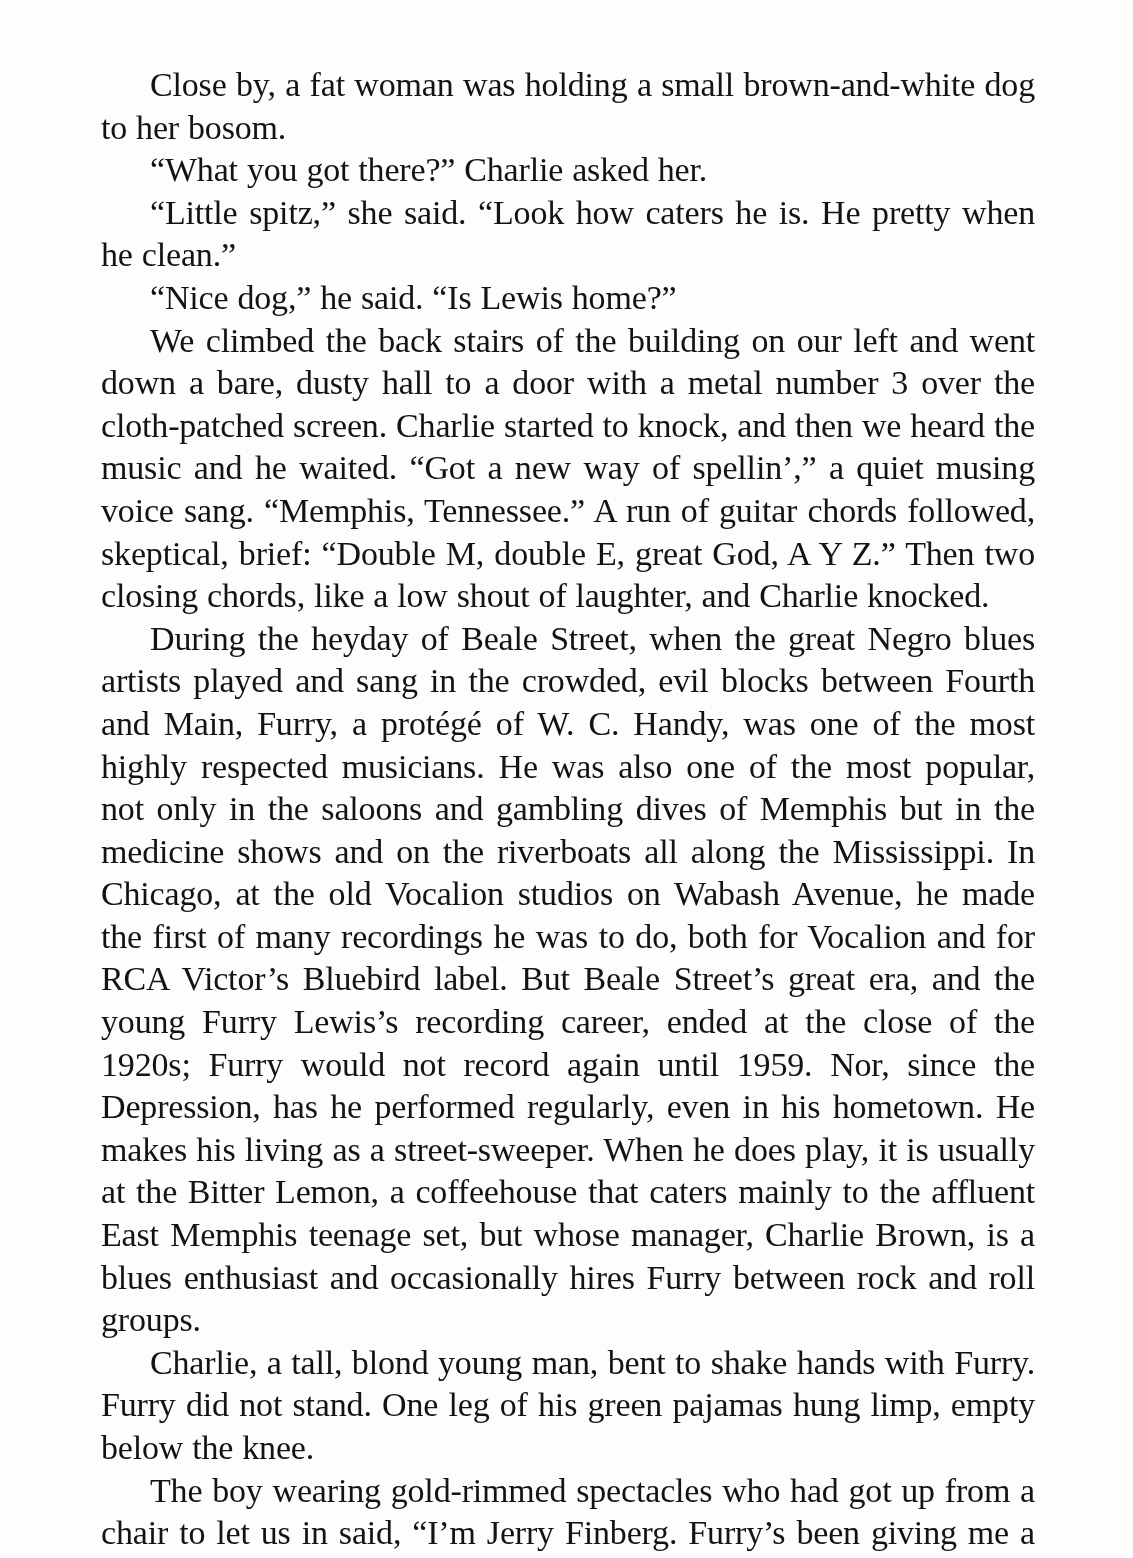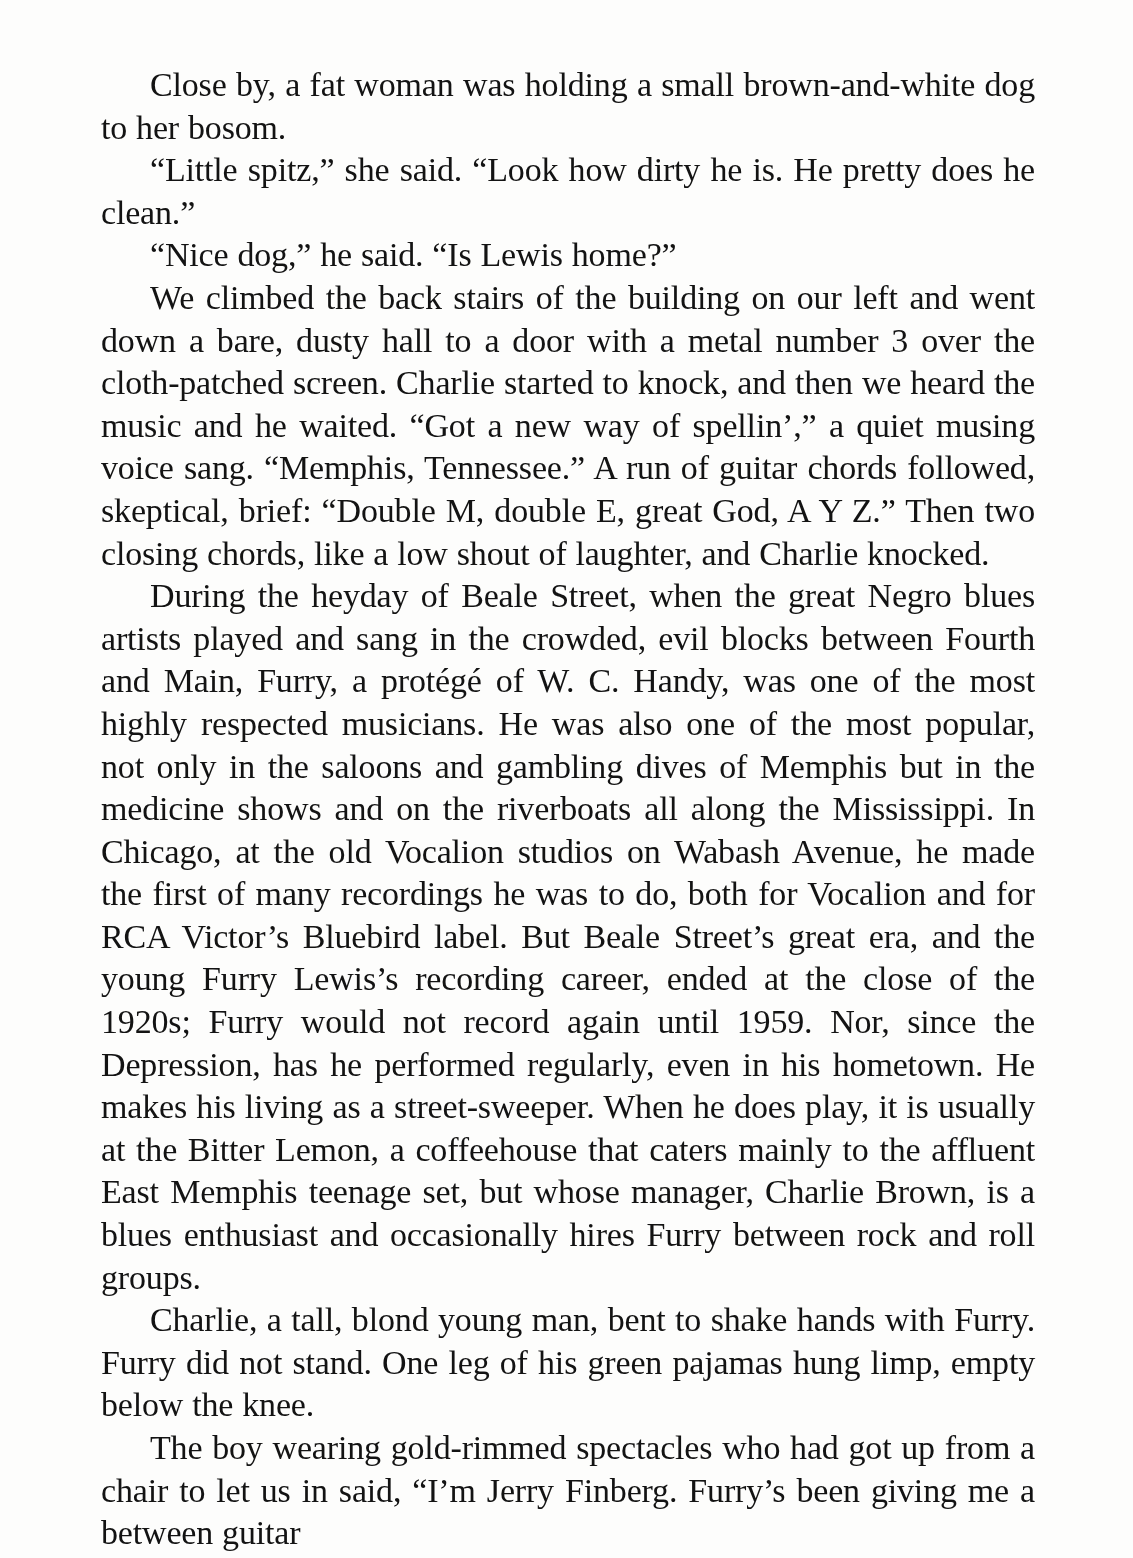--- a/index.html
+++ b/index.html
@@ -32,20 +32,21 @@
     text-indent: 49px;
     word-spacing: 0.02em;
   }
 </style>
 </head>
 <body>
 
 <div class="book-page">
   <div class="text-block">
     <p>Close by, a fat woman was holding a small brown-and-white dog to her bosom.</p>
-    <p>“Little spitz,” she said. “Look how dirty he is. He pretty does he clean.”</p>
+    <p>“What you got there?” Charlie asked her.</p>
+    <p>“Little spitz,” she said. “Look how caters he is. He pretty when he clean.”</p>
     <p>“Nice dog,” he said. “Is Lewis home?”</p>
     <p>We climbed the back stairs of the building on our left and went down a bare, dusty hall to a door with a metal number 3 over the cloth-patched screen. Charlie started to knock, and then we heard the music and he waited. “Got a new way of spellin’,” a quiet musing voice sang. “Memphis, Tennessee.” A run of guitar chords followed, skeptical, brief: “Double M, double E, great God, A Y Z.” Then two closing chords, like a low shout of laughter, and Charlie knocked.</p>
     <p>During the heyday of Beale Street, when the great Negro blues artists played and sang in the crowded, evil blocks between Fourth and Main, Furry, a protégé of W. C. Handy, was one of the most highly respected musicians. He was also one of the most popular, not only in the saloons and gambling dives of Memphis but in the medicine shows and on the riverboats all along the Mississippi. In Chicago, at the old Vocalion studios on Wabash Avenue, he made the first of many recordings he was to do, both for Vocalion and for RCA Victor’s Bluebird label. But Beale Street’s great era, and the young Furry Lewis’s recording career, ended at the close of the 1920s; Furry would not record again until 1959. Nor, since the Depression, has he performed regularly, even in his hometown. He makes his living as a street-sweeper. When he does play, it is usually at the Bitter Lemon, a coffeehouse that caters mainly to the affluent East Memphis teenage set, but whose manager, Charlie Brown, is a blues enthusiast and occasionally hires Furry between rock and roll groups.</p>
     <p>Charlie, a tall, blond young man, bent to shake hands with Furry. Furry did not stand. One leg of his green pajamas hung limp, empty below the knee.</p>
     <p>The boy wearing gold-rimmed spectacles who had got up from a chair to let us in said, “I’m Jerry Finberg. Furry’s been giving me a between guitar</p>
   </div>
 </div>
 
 </body></html>

